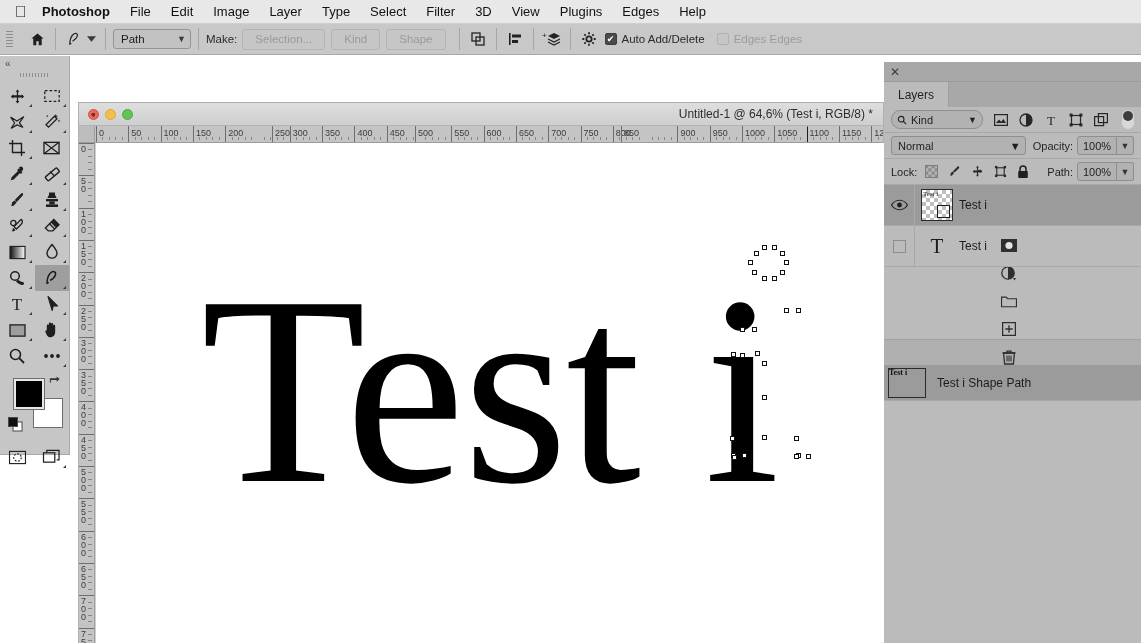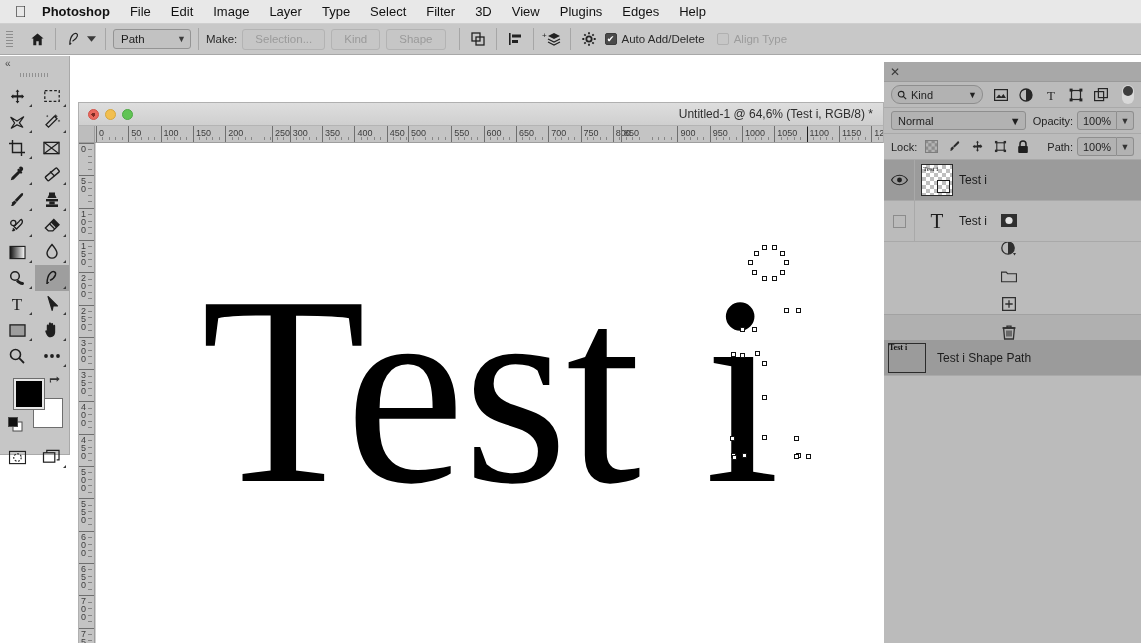--- a/index.html
+++ b/index.html
@@ -391,21 +391,21 @@
             <path d="M9 1.5v2.2M9 14.3v2.2M1.5 9h2.2M14.3 9h2.2M3.7 3.7l1.6 1.6M12.7 12.7l1.6 1.6M14.3 3.7l-1.6 1.6M5.3 12.7l-1.6 1.6"></path>
           </g>
         </svg>
     </div>
     <div class="opt-check">
       <span class="cbox on">✔</span>
       <span>Auto Add/Delete</span>
     </div>
     <div class="opt-check disabled" style="margin-left:12px">
       <span class="cbox"></span>
-      <span>Align Type</span>
+      <span>Edges Edges</span>
     </div>
   </div>
 
   <div id="toolpanel">
     <div class="tp-collapse">«</div>
     <div class="tp-grip"></div>
     <div class="tp-grid">
 
       <div class="tool">
         <svg width="17" height="17" viewBox="0 0 18 18">
@@ -666,21 +666,21 @@
         <div class="rh-tick" style="left: 275.4px;">400</div>
         <div class="rh-minor" style="left: 281.86px;"></div>
         <div class="rh-minor" style="left: 288.32px;"></div>
         <div class="rh-minor" style="left: 294.78px;"></div>
         <div class="rh-minor" style="left: 301.24px;"></div>
         <div class="rh-tick" style="left: 307.7px;">450</div>
         <div class="rh-minor" style="left: 314.16px;"></div>
         <div class="rh-minor" style="left: 320.62px;"></div>
         <div class="rh-minor" style="left: 327.08px;"></div>
         <div class="rh-minor" style="left: 333.54px;"></div>
-        <div class="rh-tick" style="left: 329px;">500</div>
+        <div class="rh-tick" style="left: 336px;">500</div>
         <div class="rh-minor" style="left: 346.46px;"></div>
         <div class="rh-minor" style="left: 352.92px;"></div>
         <div class="rh-minor" style="left: 359.38px;"></div>
         <div class="rh-minor" style="left: 365.84px;"></div>
         <div class="rh-tick" style="left: 372.3px;">550</div>
         <div class="rh-minor" style="left: 378.76px;"></div>
         <div class="rh-minor" style="left: 385.22px;"></div>
         <div class="rh-minor" style="left: 391.68px;"></div>
         <div class="rh-minor" style="left: 398.14px;"></div>
         <div class="rh-tick" style="left: 404.6px;">600</div>
@@ -933,20 +933,24 @@
           <div class="anchor" style="left: 710px; top: 311px;"></div>
         </div>
     </div>
   </div>
 
   <div id="rightdock">
     <div id="dock-topbar">
       <span class="dock-close">✕</span>
     </div>
 
+    <div class="panel-tabs">
+      <div class="ptab">Layers</div>
+      <div class="ptab-rest"></div>
+    </div>
 
     <div class="panel-body">
       <div class="lp-row">
         <div class="lp-search">
           <span class="mag">
             <svg width="10" height="10" viewBox="0 0 12 12">
                 <circle cx="5" cy="5" r="3.4" fill="none" stroke="#222" stroke-width="1.3"></circle>
                 <path d="M7.6 7.6 11 11" stroke="#222" stroke-width="1.4"></path>
               </svg>
           </span>

